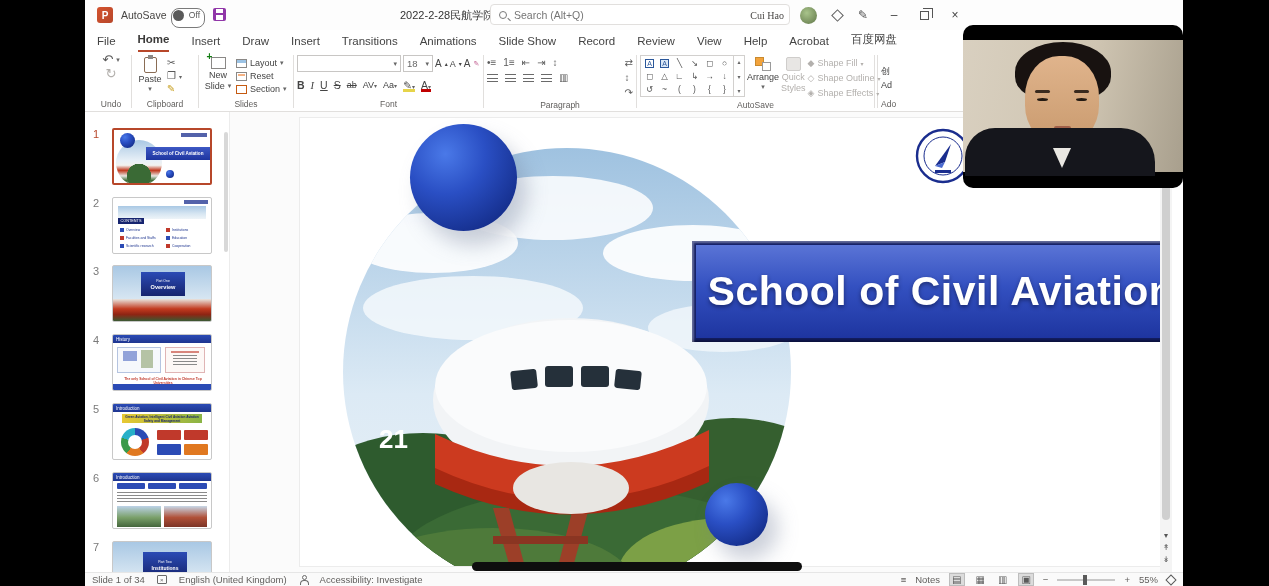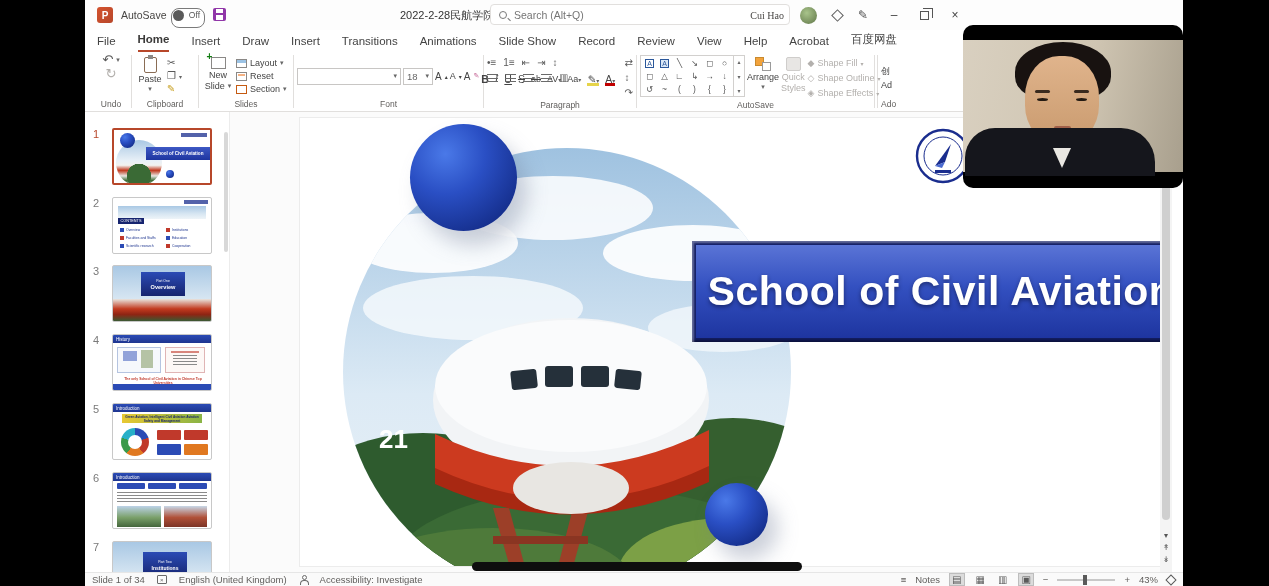--- a/index.html
+++ b/index.html
@@ -260,21 +260,21 @@
               <span>Section</span>
               <span class="cv" style="font-size:7px">▾</span>
             </div>
         </div>
       </div>
       <div class="glabel">Slides</div>
     </div>
     <div class="gsep"></div>
 
     <div class="group" style="width:187px">
-      <div class="gbody" style="flex-direction:row;align-items:stretch">
+      <div class="gbody" style="flex-direction:column;align-items:stretch">
         <div class="fontrow1">
           <div class="combo" style="width:104px">
               <span></span>
               <span class="cv" style="font-size:7px">▾</span>
             </div>
           <div class="combo" style="width:30px">
               <span>18</span>
               <span class="cv" style="font-size:7px">▾</span>
             </div>
           <span class="srow">
@@ -603,21 +603,21 @@
       <span>Notes</span>
       <span class="viewic on">▤</span>
       <span class="viewic">▦</span>
       <span class="viewic">▥</span>
       <span class="viewic on">▣</span>
       <span>−</span>
       <span class="ztrack">
           <span class="zthumb"></span>
         </span>
       <span>+</span>
-      <span>43%</span>
+      <span>55%</span>
       <span class="fit"></span>
     </div>
   </div>
 
   <div class="webcam">
     <div class="video">
       <div class="hair"></div>
       <div class="face">
         <div class="brow" style="left:10px"></div>
         <div class="brow" style="right:10px"></div>

